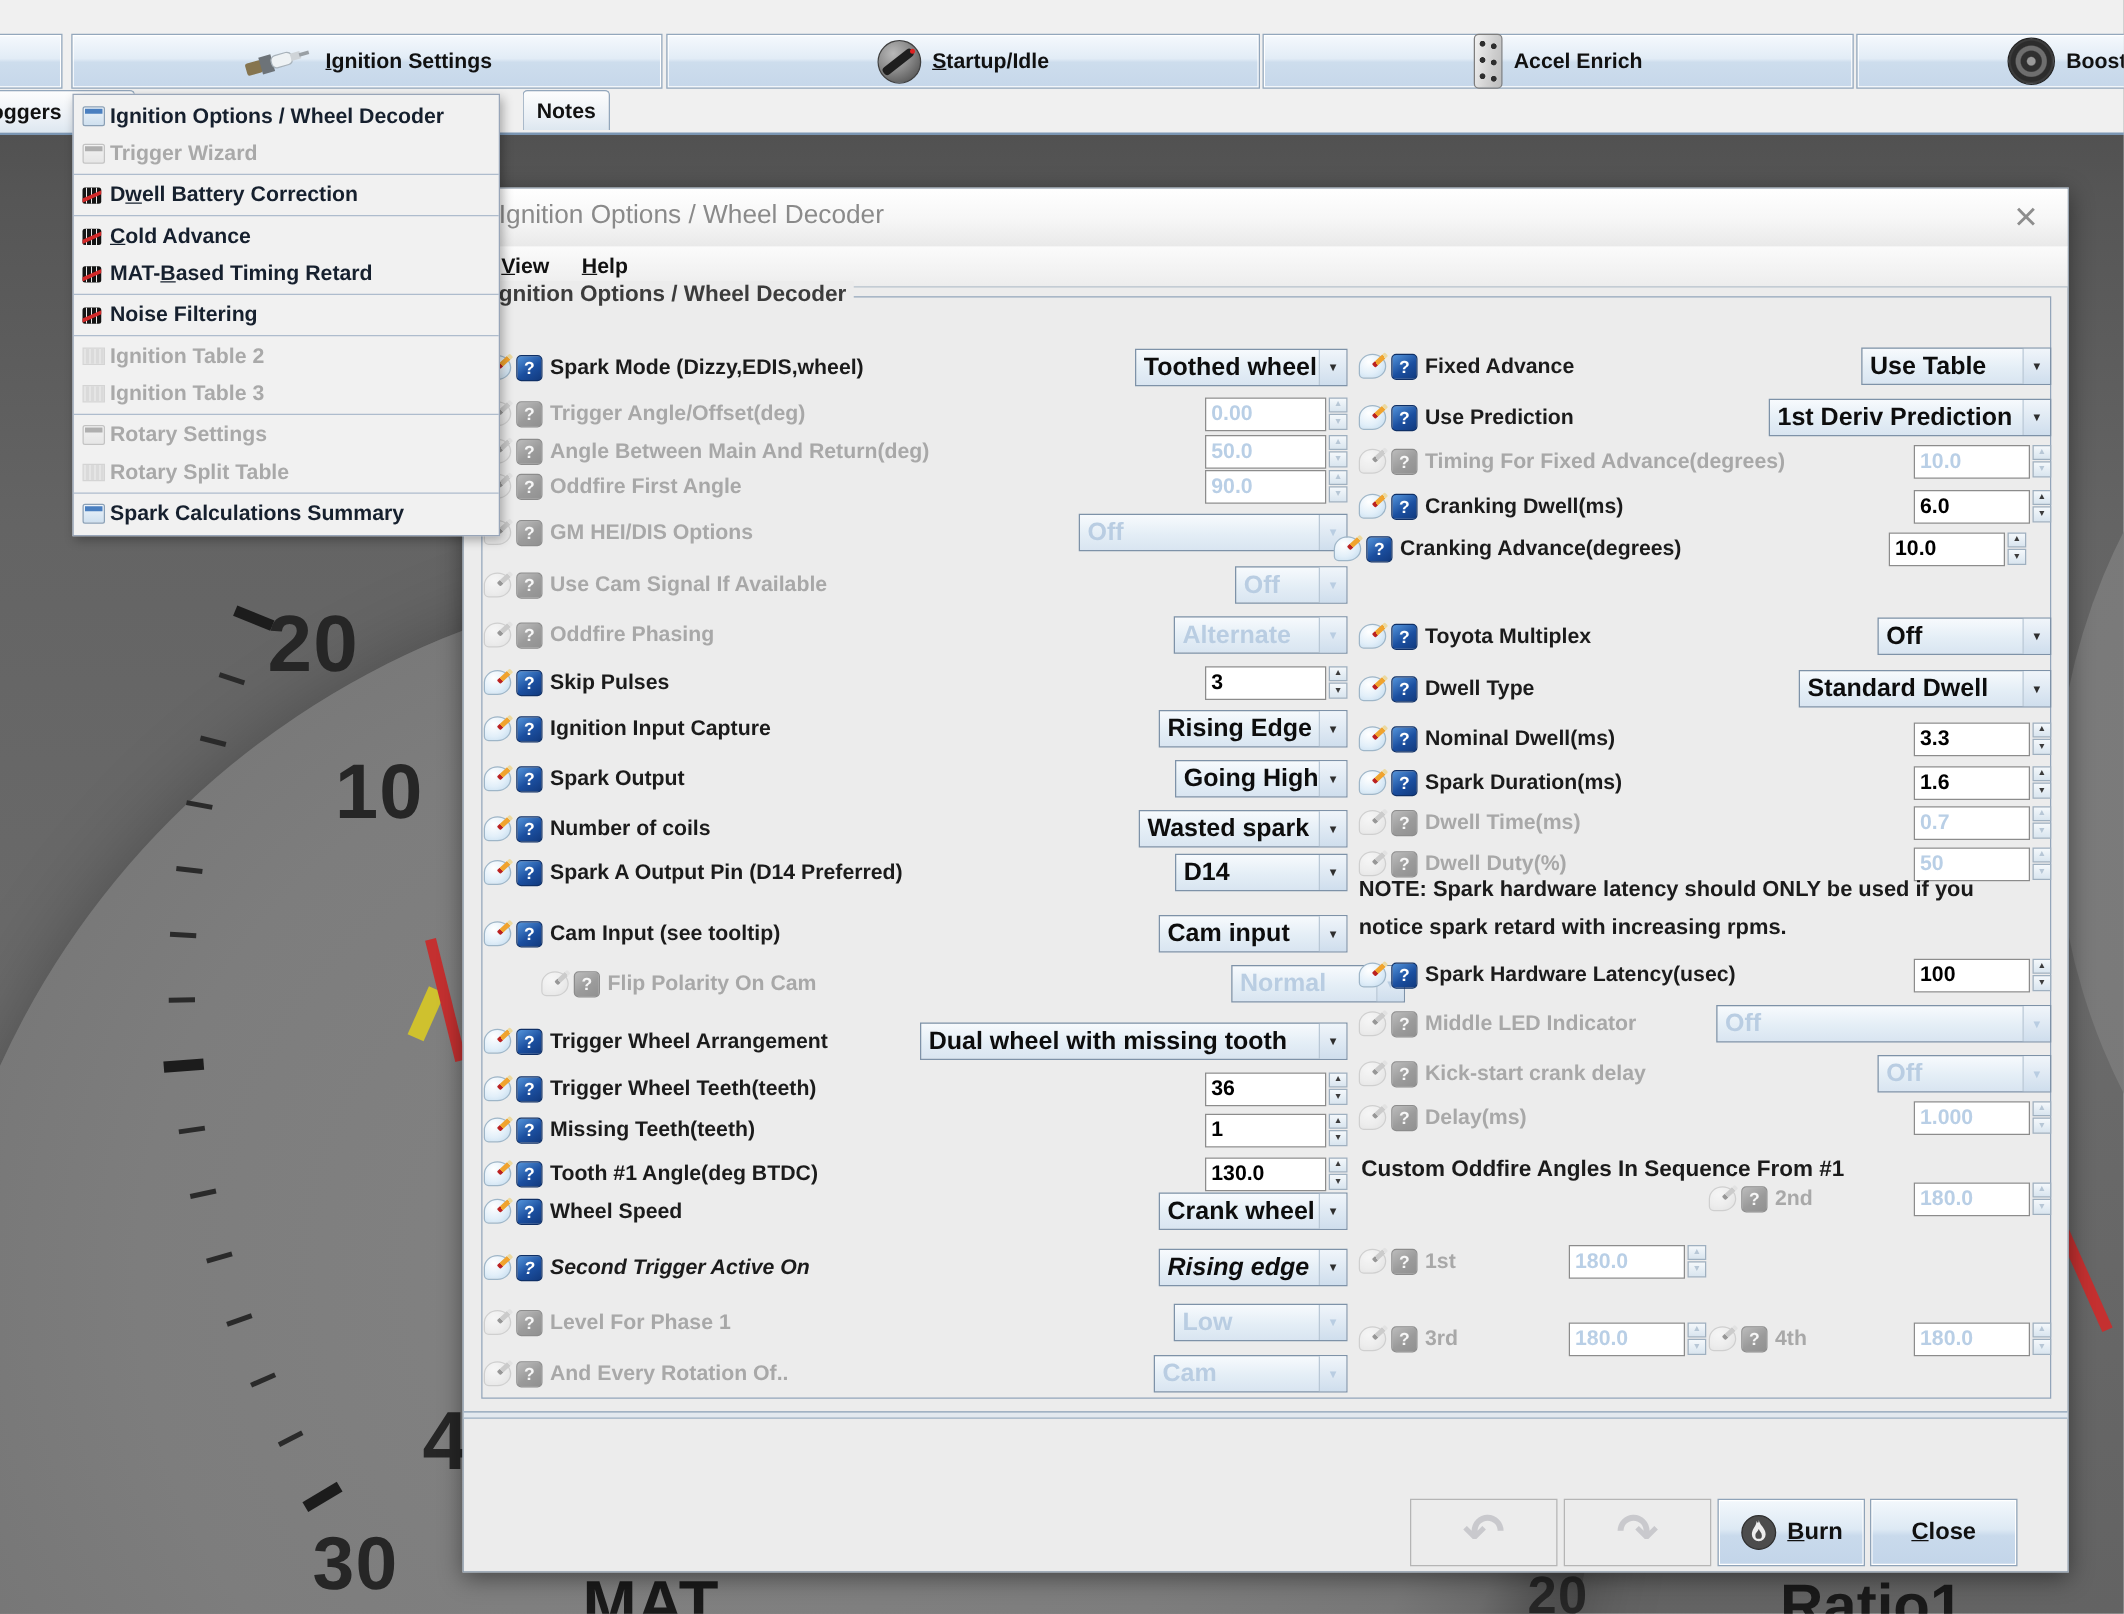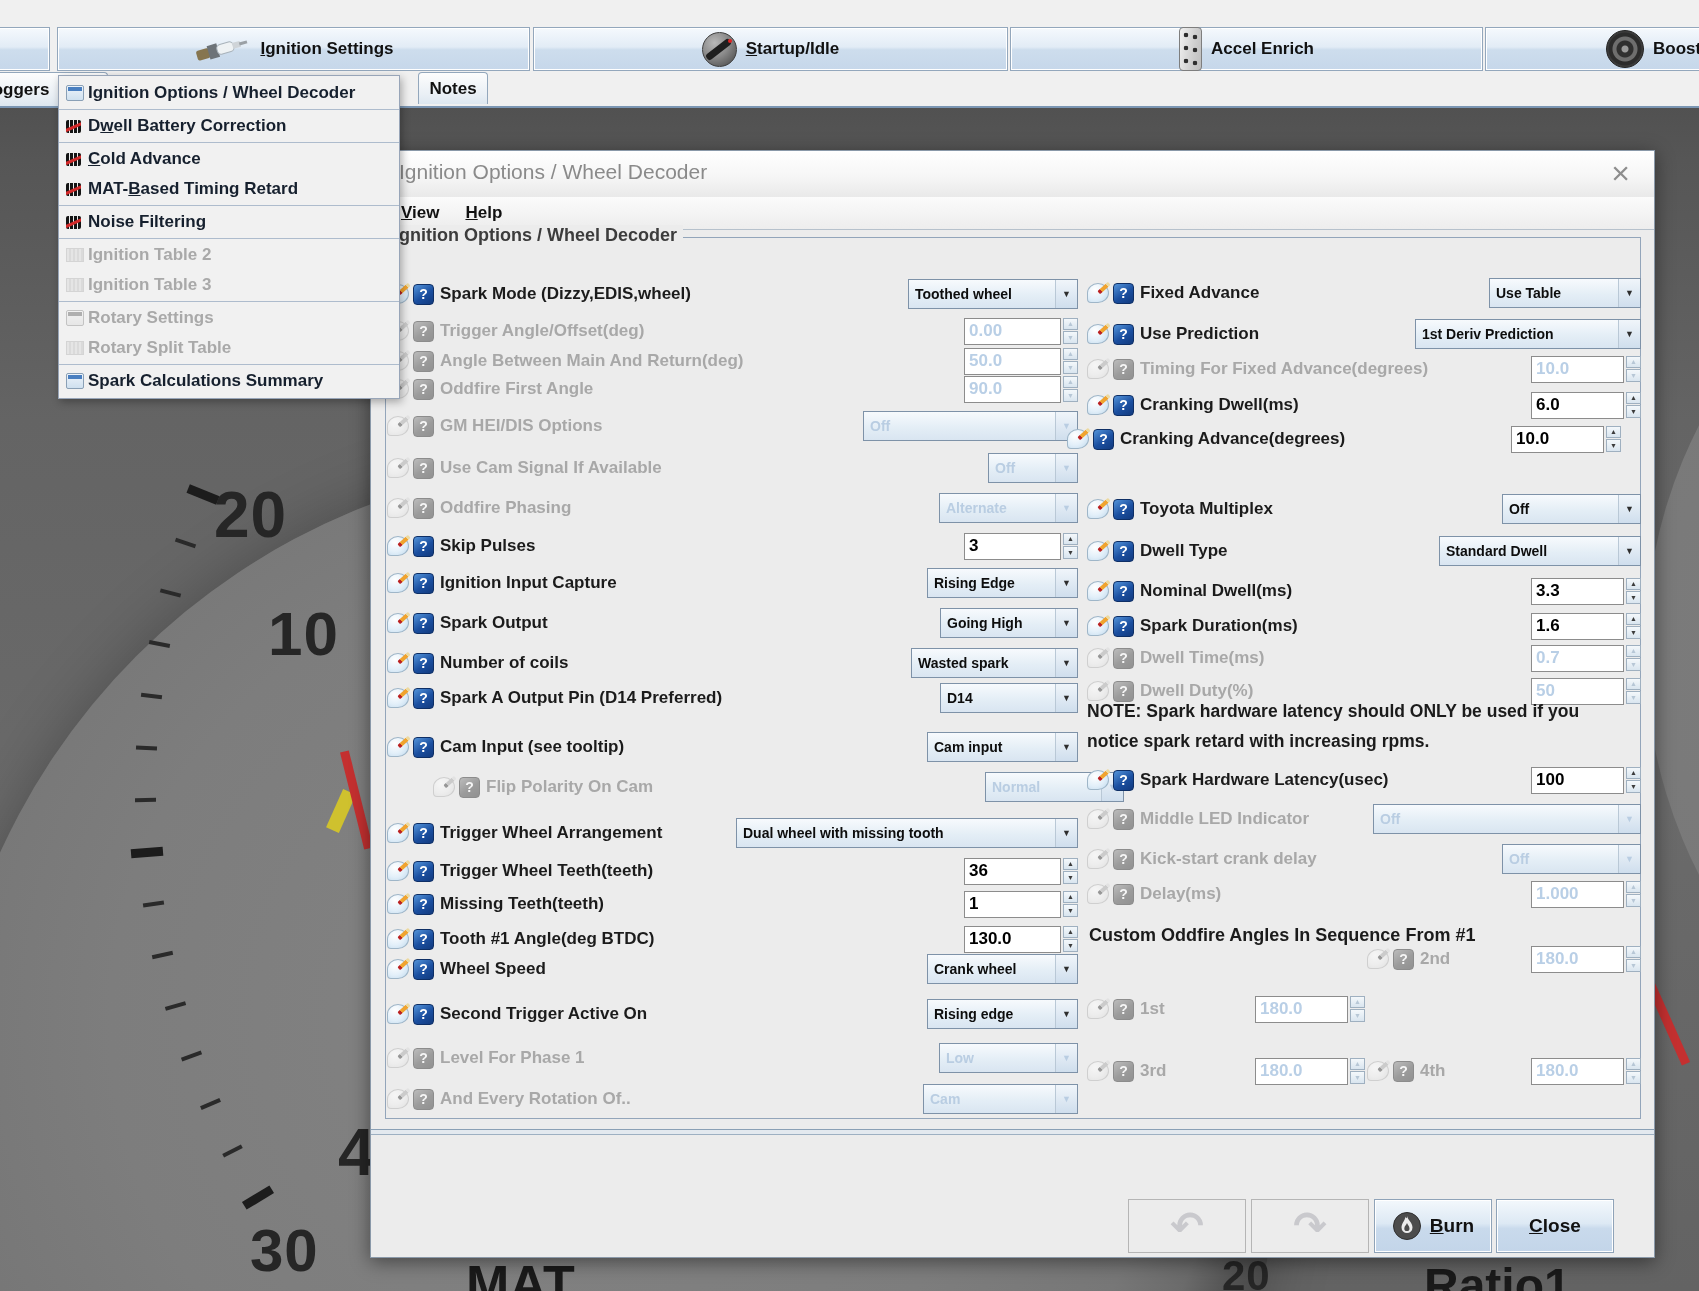--- a/index.html
+++ b/index.html
@@ -91,21 +91,21 @@
   .hicon{flex:none;width:19px;height:19px;margin-right:6px;border-radius:4px;border:1px solid #0e2f66;
     background:linear-gradient(145deg,#5494da,#1b4fa0 55%,#123a7e);
     display:flex;align-items:center;justify-content:center;}
   .hicon::after{content:"?";color:#fff;font-weight:bold;font-size:14px;}
   .row.dis .nicon,.row.dis .hicon{filter:grayscale(1) opacity(.5);}
   .lbl{font-weight:bold;font-size:17px;color:#1b1b1b;white-space:nowrap;}
   .row.dis .lbl{color:#a8a8a8;}
   .spacer{flex:1;}
   .combo{height:30px;box-sizing:border-box;border:1px solid #7e92a8;display:flex;align-items:stretch;flex:none;
     background:linear-gradient(180deg,#f7fafd,#e4eef6 55%,#d9e5f1);}
-  .cval{flex:1;display:flex;align-items:center;padding:0 6px;font-weight:bold;font-size:14px;color:#0d0d0d;white-space:nowrap;overflow:hidden;}
+  .cval{flex:1;display:flex;align-items:center;padding:0 6px;font-weight:bold;font-size:20px;color:#0d0d0d;white-space:nowrap;overflow:hidden;}
   .carrow{width:21px;flex:none;display:flex;align-items:center;justify-content:center;font-size:9px;color:#2e2e2e;
     border-left:1px solid #b9c8d6;background:linear-gradient(180deg,#f0f5fa,#cfdeed);}
   .row.dis .cval,.row.dis .carrow{color:#b9cde2;}
   .spin{height:27px;display:flex;align-items:stretch;flex:none;}
   .sval{flex:1;background:#fff;border:1px solid #8c8c8c;display:flex;align-items:center;padding:0 4px;
     font-weight:bold;font-size:17px;color:#000;box-sizing:border-box;}
   .row.dis .sval{color:#b9cfe6;}
   .sbtns{width:15px;flex:none;display:flex;flex-direction:column;margin-left:2px;}
   .sbtns span{flex:1;box-sizing:border-box;border:1px solid #9fb0c0;margin-bottom:1px;
     background:linear-gradient(#f4f8fb,#d9e5ef);display:flex;align-items:center;justify-content:center;
@@ -418,21 +418,21 @@
       <div class="row" style="top: 802px; left: 16px; width: 691px;">
         <span class="nicon"></span>
         <span class="hicon"></span>
         <span class="lbl">Wheel Speed</span>
         <span class="spacer"></span>
         <div class="combo" style="width: 151px;">
           <span class="cval">Crank wheel</span>
           <span class="carrow">▼</span>
         </div>
       </div>
-      <div class="row" style="top: 847px; left: 16px; width: 691px;">
+      <div class="row" style="top: 847px; left: 16px; width: 691px; font-style: italic;">
         <span class="nicon"></span>
         <span class="hicon"></span>
         <span class="lbl">Second Trigger Active On</span>
         <span class="spacer"></span>
         <div class="combo" style="width: 151px;">
           <span class="cval">Rising edge</span>
           <span class="carrow">▼</span>
         </div>
       </div>
       <div class="row dis" style="top: 891px; left: 16px; width: 691px;">
@@ -712,20 +712,26 @@
   </div>
 </div>
 
 <div class="menu-popup" id="menu-popup">
     <div class="menu-item">
       <span class="mi">
         <span class="mi-dialog"></span>
       </span>
       <span>Ignition Options / Wheel Decoder</span>
     </div>
+    <div class="menu-item dis">
+      <span class="mi">
+        <span class="mi-dialog"></span>
+      </span>
+      <span>Trigger Wizard</span>
+    </div>
     <div class="menu-sep"></div>
     <div class="menu-item">
       <span class="mi">
         <span class="mi-curve"></span>
       </span>
       <span>D<u>w</u>ell Battery Correction</span>
     </div>
     <div class="menu-sep"></div>
     <div class="menu-item">
       <span class="mi">

